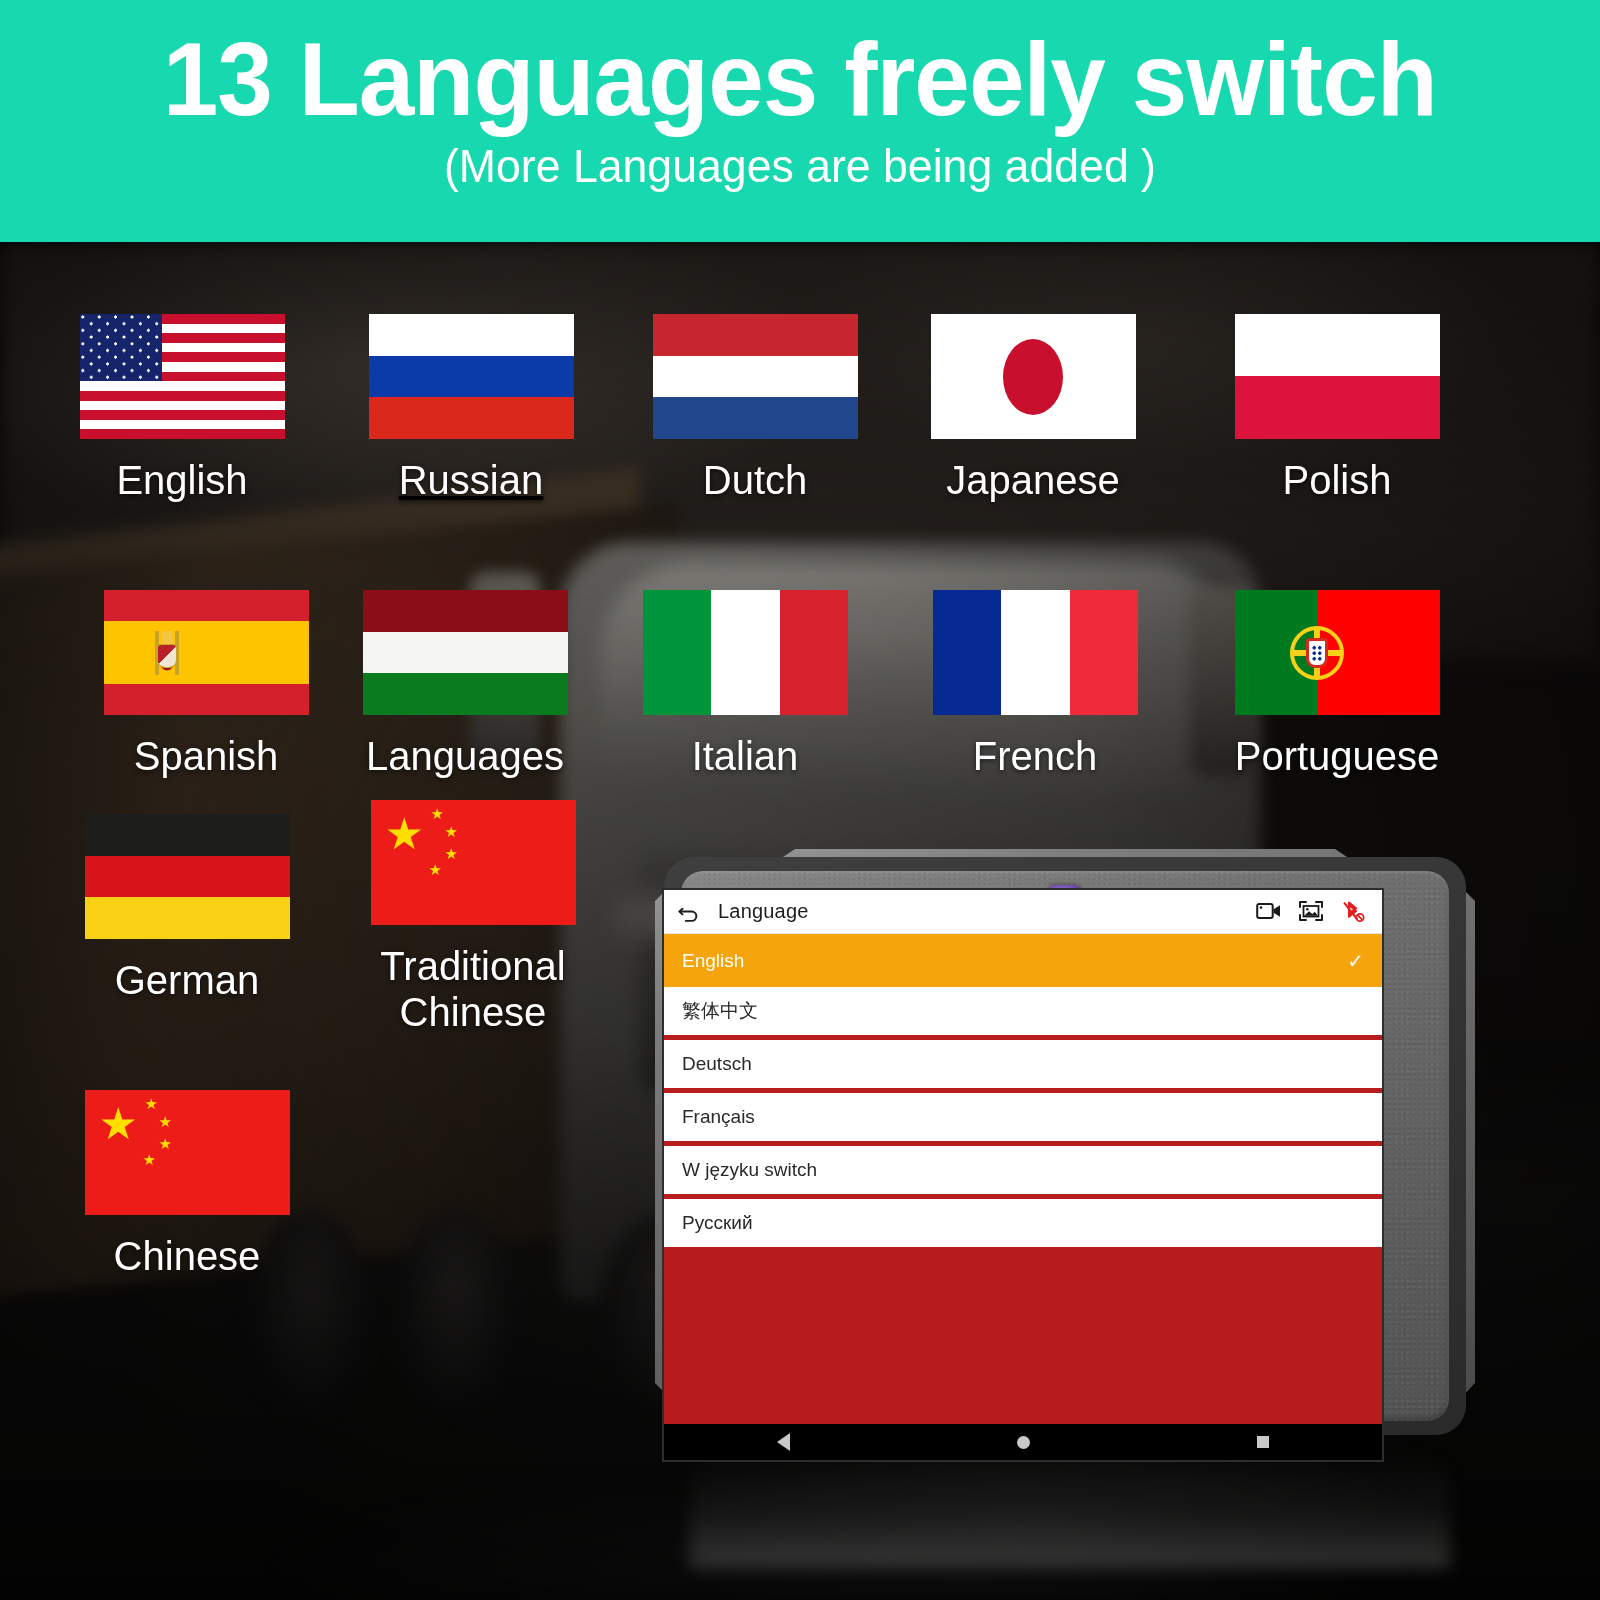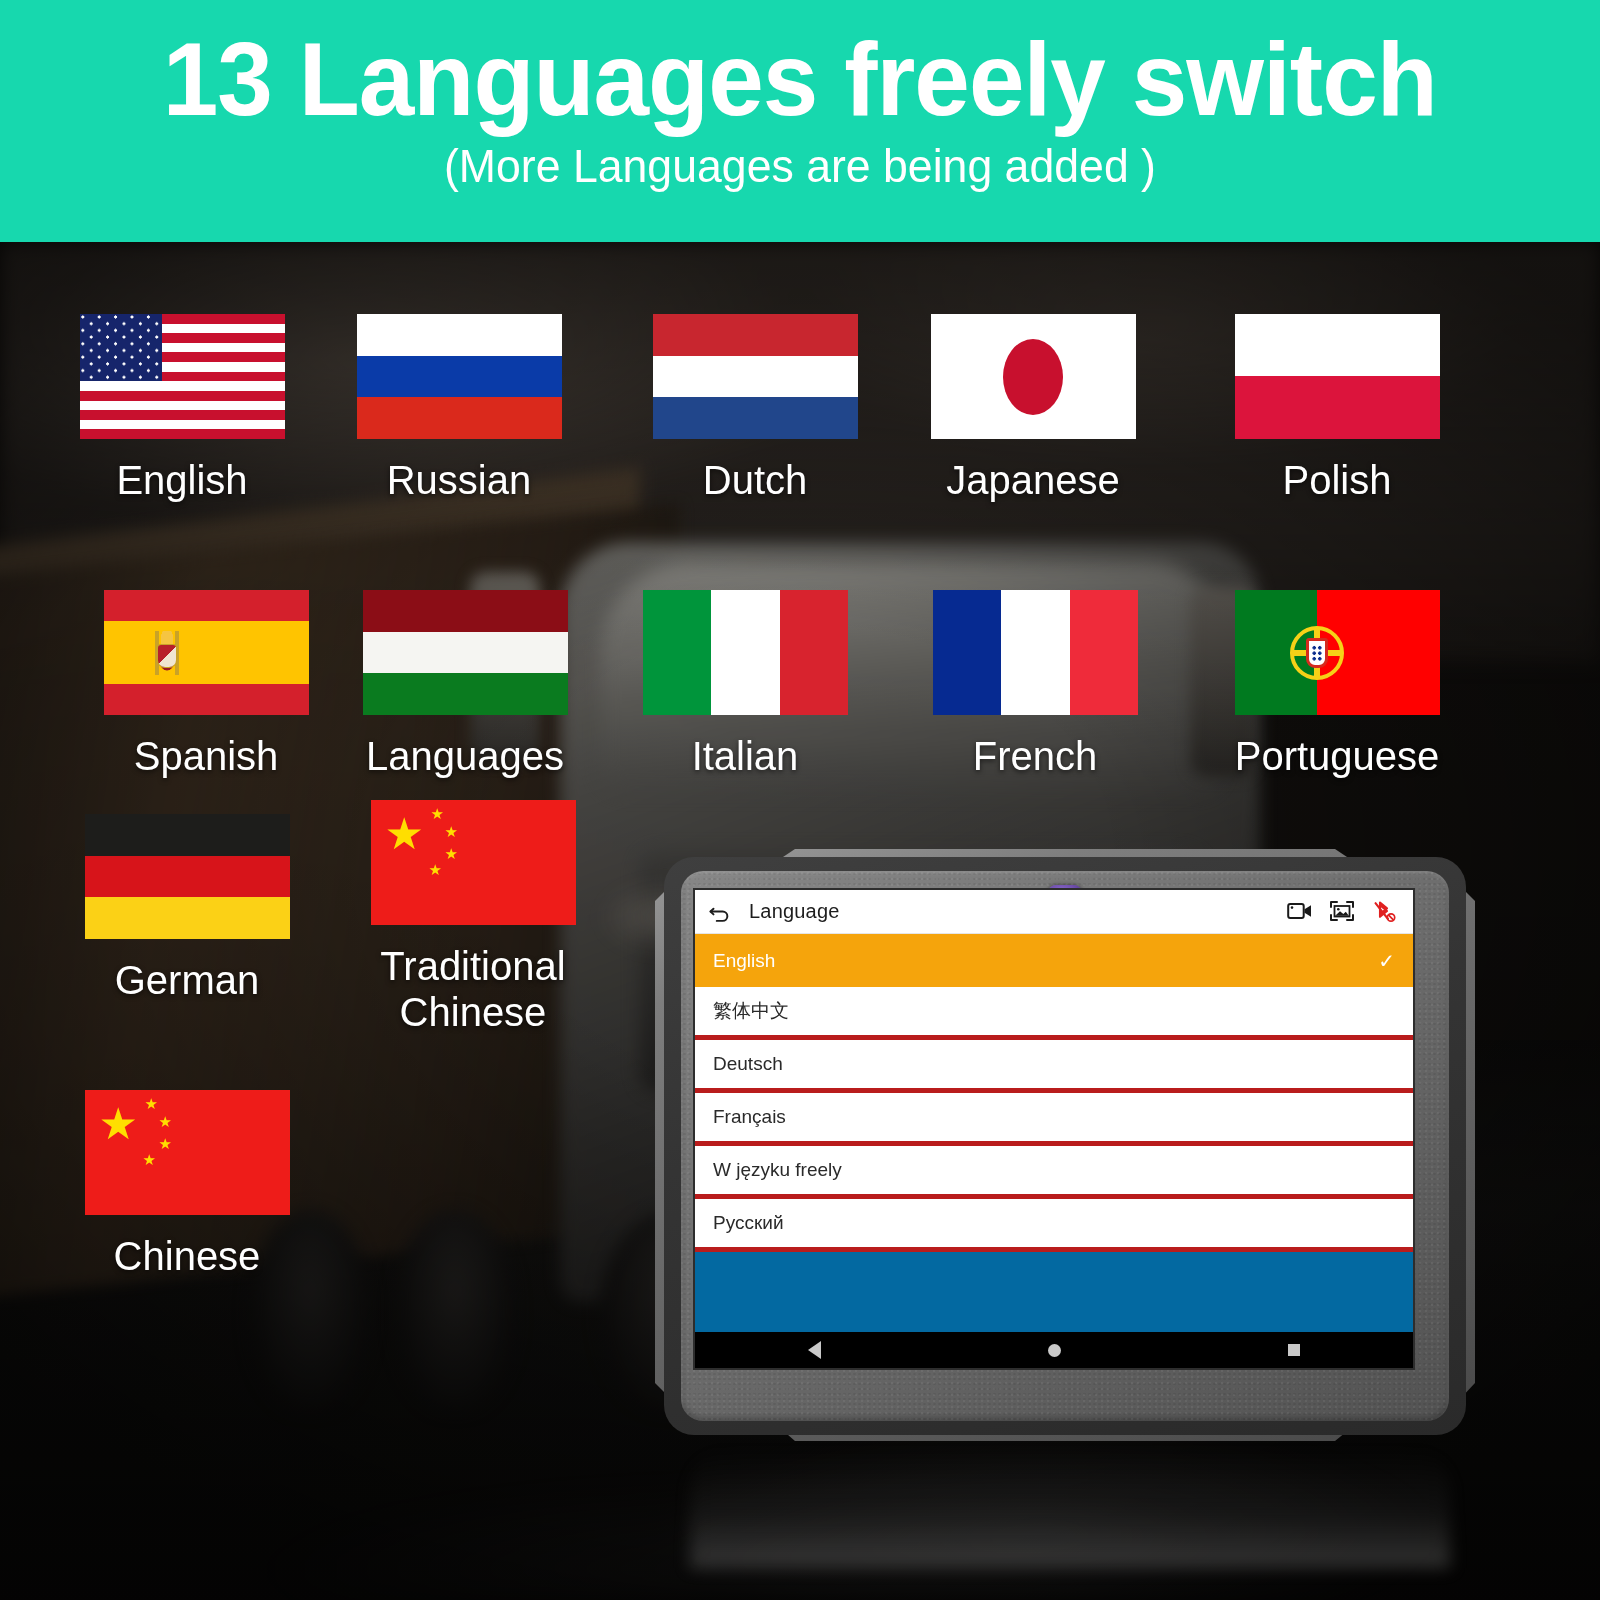--- a/index.html
+++ b/index.html
@@ -263,22 +263,22 @@
     background-size:6px 6px, 5px 5px, 100% 100%;
     box-shadow:inset 0 2px 4px rgba(255,255,255,.18), inset 0 -3px 6px rgba(0,0,0,.3);
   }
   .camera {
     position:absolute; left:50%; top:14px; transform:translateX(-50%);
     width:34px; height:22px; border-radius:8px;
     background:radial-gradient(ellipse at 40% 35%, #8f6fd0 0%, #6b4aa8 55%, #45306e 100%);
     box-shadow:0 0 4px rgba(0,0,0,.5);
   }
   .screen {
-    position:absolute; left:40px; top:47px; width:718px; height:478px;
-    background:#0369a1;
+    position:absolute; left:9px; top:47px; width:718px; height:570px;
+    background:#b91c1c;
     overflow:hidden;
     box-shadow:0 0 0 2px #2d2d2d;
   }
 
   
   .appbar {
     height:44px; background:#ffffff;
     display:flex; align-items:center; padding:0 12px;
     border-bottom:1px solid #e6e6e6;
   }
@@ -357,21 +357,21 @@
 <div class="flag-grid">
 
   <div class="flag-cell" style="left:37px;  top:72px;">
     <div class="flag-box fl-us">
       <div class="canton"></div>
         <div class="stars"></div>
     </div>
     <div class="flag-label">English</div>
   </div>
 
-  <div class="flag-cell" style="left:314px; top:72px;">
+  <div class="flag-cell" style="left:326px; top:72px;text-decoration:underline;">
     <div class="flag-box fl-ru"></div>
     <div class="flag-label">Russian</div>
   </div>
 
   <div class="flag-cell" style="left:610px; top:72px;">
     <div class="flag-box fl-nl"></div>
     <div class="flag-label">Dutch</div>
   </div>
 
   <div class="flag-cell" style="left:888px; top:72px;">
@@ -500,21 +500,21 @@
       <div class="lang-row">
         <span class="lbl">繁体中文</span>
       </div>
       <div class="lang-row">
         <span class="lbl">Deutsch</span>
       </div>
       <div class="lang-row">
         <span class="lbl">Français</span>
       </div>
       <div class="lang-row">
-        <span class="lbl">W języku freely</span>
+        <span class="lbl">W języku switch</span>
       </div>
       <div class="lang-row">
         <span class="lbl">Русский</span>
       </div>
     </div>
 
     <div class="navbar">
       <span class="nav-back"></span>
       <span class="nav-home"></span>
       <span class="nav-recent"></span>

